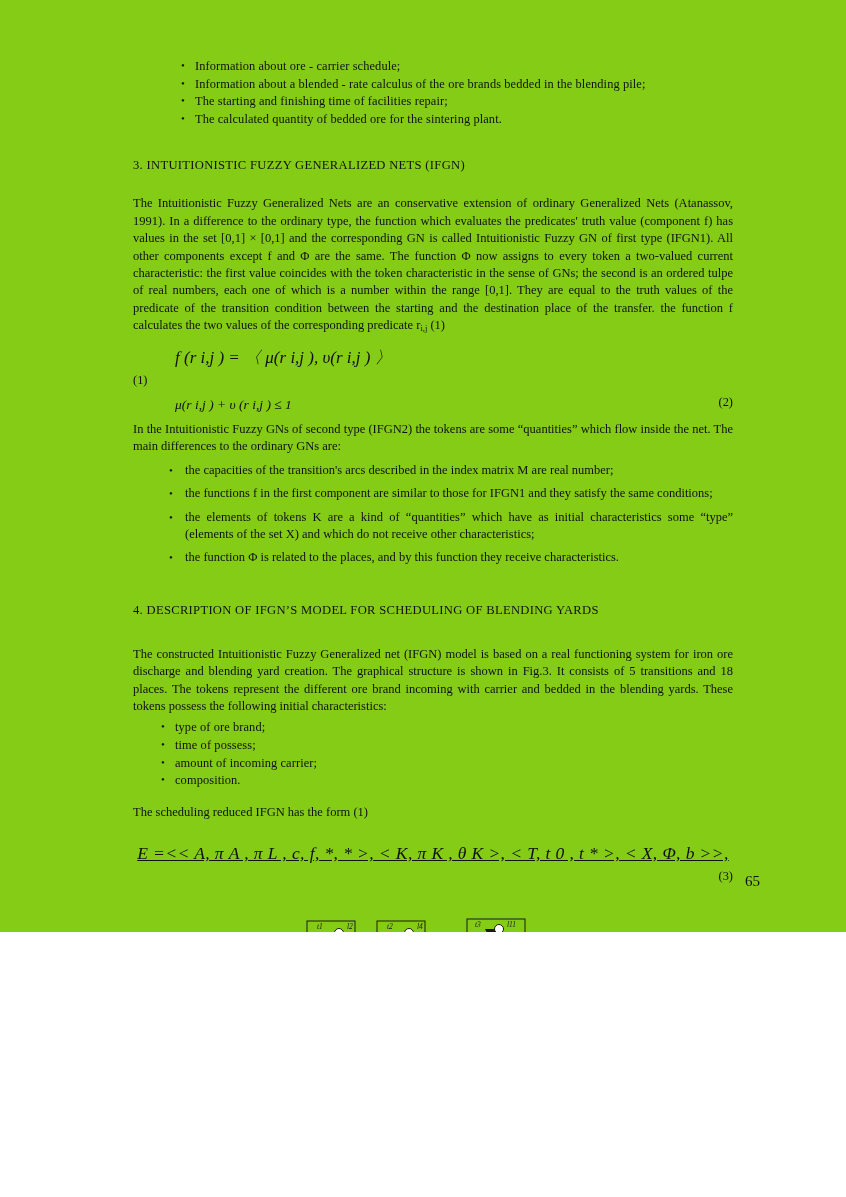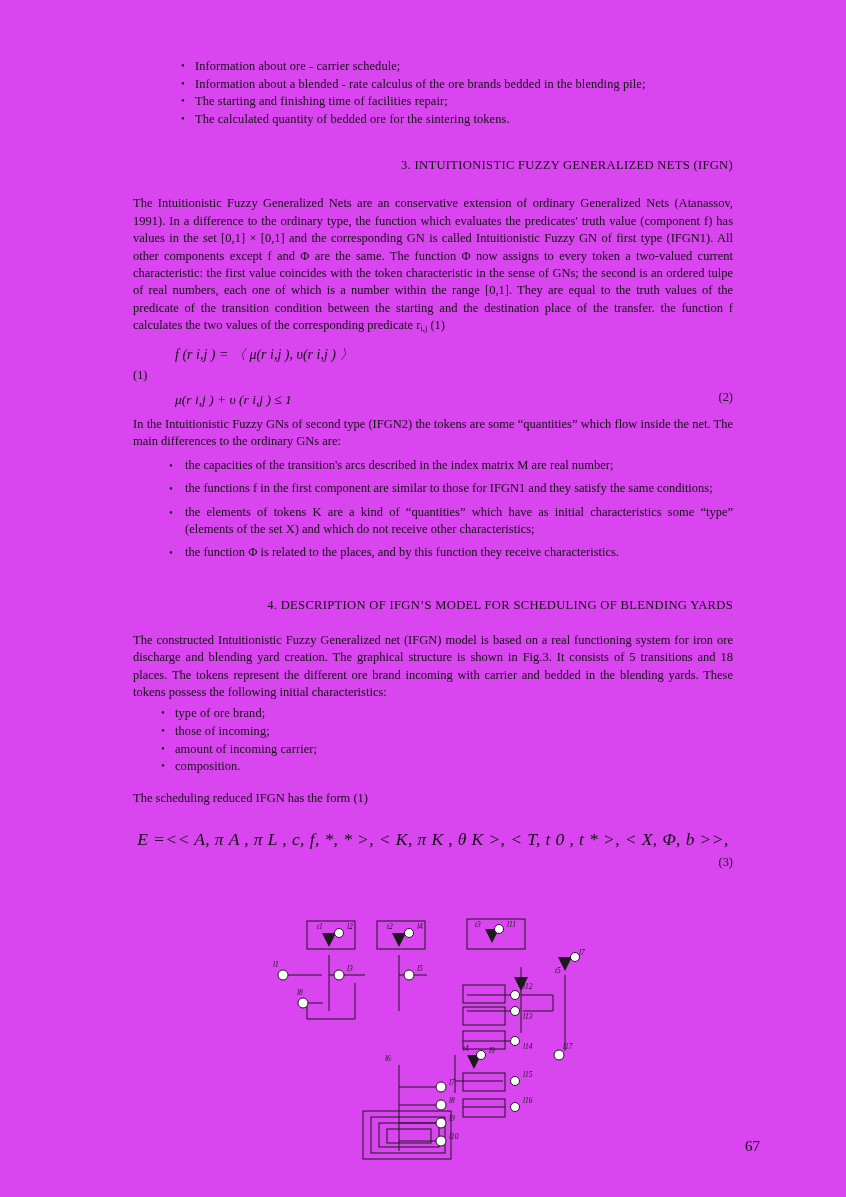--- a/index.html
+++ b/index.html
@@ -7,22 +7,22 @@
     padding: 0;
     background: #ffffff;
   }
   body {
     font-family: "Liberation Serif", serif;
     color: #111111;
   }
   .page {
     position: relative;
     width: 846px;
-    height: 1197px;
-    background: #d946ef;
+    height: 932px;
+    background: #84cc16;
     overflow: hidden;
   }
   .content {
     position: absolute;
     left: 133px;
     top: 58px;
     width: 600px;
   }
   .bullets {
     margin: 0;
@@ -52,29 +52,29 @@
   p.body {
     font-size: 12.5px;
     line-height: 17.4px;
     text-align: justify;
     margin: 0;
   }
   p.gap {
     margin-top: 14px;
   }
   .sec-head {
-    text-align: right;
+    text-align: left;
     font-size: 12.6px;
     letter-spacing: 0.3px;
     margin: 30px 0 22px 0;
   }
   .formula {
     font-family: "Liberation Serif", serif;
     font-style: italic;
-    font-size: 14px;
+    font-size: 17px;
     margin: 8px 0 0 0;
   }
   .eq-row {
     position: relative;
   }
   .eq-num {
     position: absolute;
     right: 0;
     font-style: normal;
     font-size: 12.4px;
@@ -82,20 +82,21 @@
   .sub {
     font-size: 0.68em;
     vertical-align: -0.28em;
   }
   .big-eq {
     text-align: center;
     font-style: italic;
     font-size: 17.5px;
     margin: 22px 0 0 0;
     letter-spacing: 0.4px;
+    text-decoration: underline;
   }
   .indent-bullet {
     font-size: 12.5px;
     line-height: 17.4px;
     text-align: justify;
     margin: 6px 0 0 0;
     padding-left: 52px;
     position: relative;
   }
   .indent-bullet::before {
@@ -125,21 +126,21 @@
 <body>
 
 <div class="page">
 
   <div class="content">
 
     <ul class="bullets">
       <li>Information about ore - carrier schedule;</li>
       <li>Information about a blended - rate calculus of the ore brands bedded in the blending pile;</li>
       <li>The starting and finishing time of facilities repair;</li>
-      <li>The calculated quantity of bedded ore for the sintering tokens.</li>
+      <li>The calculated quantity of bedded ore for the sintering plant.</li>
     </ul>
 
 
     <div class="sec-head">3.   INTUITIONISTIC FUZZY GENERALIZED NETS (IFGN)</div>
 
     <p class="body"><span>The Intuitionistic Fuzzy Generalized Nets are an conservative extension of ordinary Generalized Nets (Atanassov, 1991). In a difference to the ordinary type, the function which evaluates the predicates' truth value (component f) has values in the set [0,1] × [0,1] and the corresponding GN is called Intuitionistic Fuzzy GN of first type (IFGN1). All other components except f and Φ are the same. The function  Φ now assigns to every token a two-valued current characteristic: the first value coincides with the token characteristic in the sense of GNs; the second is an ordered tulpe of real numbers, each one of which is a number within the range [0,1]. They are equal to the truth values of the predicate of the transition condition between the starting and the destination place of the transfer. the function f calculates the two values of the corresponding predicate r</span><span class="sub">i,j</span><span> (1)</span></p>
 
     <div class="formula" style="padding-left:42px">
       <span>f (r i,j ) = 〈 μ(r i,j ), υ(r i,j ) 〉</span>
     </div>
@@ -152,27 +153,27 @@
       <span class="eq-num">(2)</span>
     </div>
 
     <p class="body" style="margin-top:8px">In the Intuitionistic Fuzzy GNs of second type (IFGN2) the tokens are some “quantities” which flow inside the net. The main differences to the ordinary GNs are:</p>
 
     <p class="indent-bullet">the capacities of the transition's arcs described  in the index matrix M are real number;</p>
     <p class="indent-bullet">the functions f in the first component are similar to those for IFGN1 and they satisfy the same conditions;</p>
     <p class="indent-bullet">the elements of tokens K are a kind of “quantities” which have as initial characteristics some “type” (elements of the set X) and which do not receive other characteristics;</p>
     <p class="indent-bullet">the function  Φ is related to the places, and by this function they receive characteristics.</p>
 
-    <div class="sec-head" style="margin-top:36px;margin-bottom:19px">4.   DESCRIPTION OF IFGN’S MODEL FOR SCHEDULING OF BLENDING YARDS</div>
+    <div class="sec-head" style="margin-top:36px;margin-bottom:28px">4.   DESCRIPTION OF IFGN’S MODEL FOR SCHEDULING OF BLENDING YARDS</div>
 
     <p class="body">The constructed Intuitionistic Fuzzy Generalized net (IFGN) model is based on a real functioning system for iron ore discharge and blending yard creation. The graphical structure is shown in Fig.3. It consists of 5 transitions and 18 places. The tokens represent the different ore brand incoming with carrier and bedded in the blending yards. These tokens possess the following initial characteristics:</p>
 
     <ul class="bullets tight" style="margin-top:4px">
       <li>type of ore brand;</li>
-      <li>those of incoming;</li>
+      <li>time of possess;</li>
       <li>amount of incoming carrier;</li>
       <li>composition.</li>
     </ul>
 
     <p class="body" style="margin-top:14px">The scheduling reduced IFGN has the form (1)</p>
 
     <div class="eq-row">
       <div class="big-eq">E =&lt;&lt; A, π A , π L , c, f, *, * &gt;, &lt; K, π K , θ K  &gt;, &lt; T, t 0 , t * &gt;, &lt; X, Φ, b &gt;&gt;,</div>
       <span class="eq-num" style="top:26px">(3)</span>
     </div>
@@ -282,14 +283,14 @@
         <text x="118" y="146">l6</text>
         <text x="182" y="170">l7</text>
         <text x="182" y="188">l8</text>
         <text x="182" y="206">l9</text>
         <text x="182" y="224">l10</text>
         <text x="296" y="134">l17</text>
       </g>
     </svg>
   </div>
 
-  <div class="page-num">67</div>
+  <div class="page-num">65</div>
 </div>
 
 </body></html>

